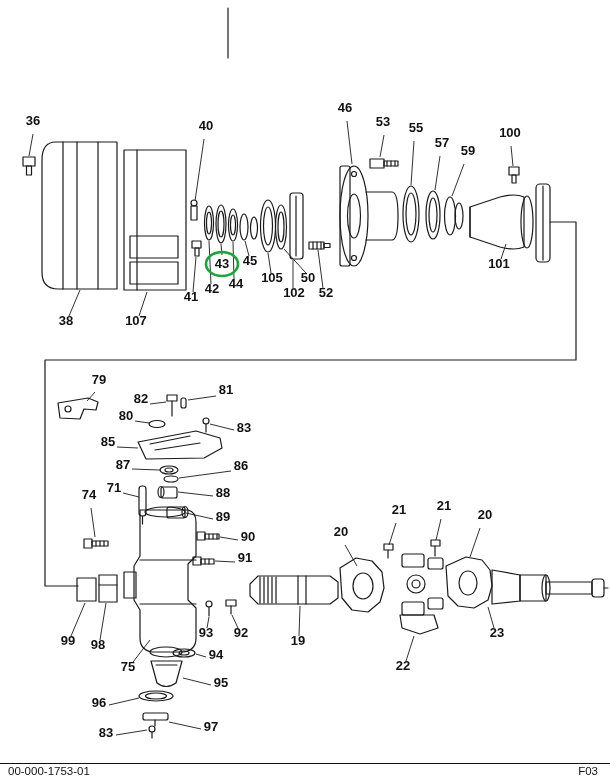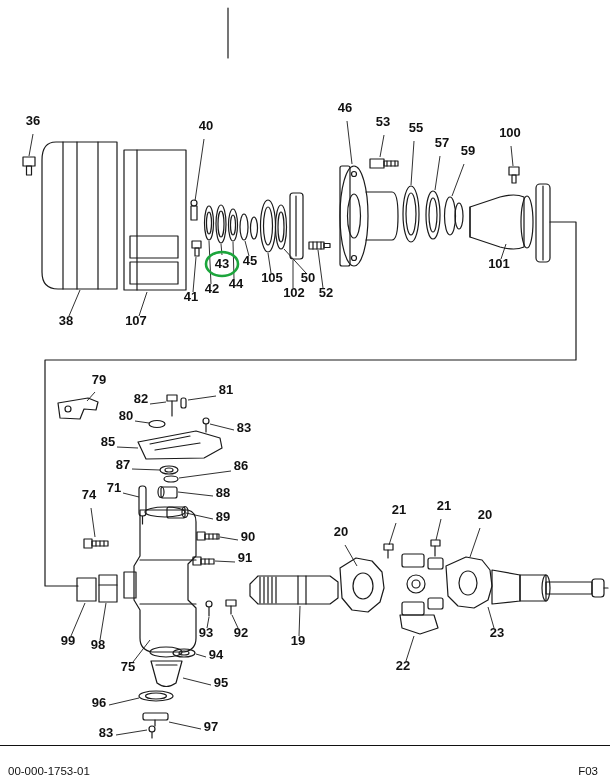--- a/index.html
+++ b/index.html
@@ -5,22 +5,22 @@
   :root { --line:#1a1a1a; --hl:#1ca53c; }
   * { margin:0; padding:0; box-sizing:border-box; }
   html,body { background:#fff; }
   body { width:610px; height:777px; font-family:"Liberation Sans", sans-serif; }
   .page { position:relative; width:610px; height:777px; background:#fff; overflow:hidden; }
   svg { display:block; }
   .draw, .draw * { stroke:var(--line); fill:none; stroke-width:1.2; stroke-linejoin:round; stroke-linecap:round; }
   .leader { stroke:var(--line); stroke-width:0.9; fill:none; }
   text.lbl { font:bold 13px "Liberation Sans", sans-serif; fill:#111; text-anchor:middle; stroke:none; }
   .highlight { fill:none; stroke:var(--hl); stroke-width:2.6; }
-  .footer { position:absolute; left:0; right:0; bottom:0; height:32px; border-top:1.5px solid #111;
-            display:flex; justify-content:space-between; align-items:flex-end;
+  .footer { position:absolute; left:0; right:0; bottom:0; height:14px; border-top:1.5px solid #111;
+            display:flex; justify-content:space-between; align-items:center;
             padding:0 12px 0 8px; font-size:11.5px; color:#111; background:#fff; }
 </style>
 </head>
 <body>
 
 <div class="page">
   <svg id="diagram" width="610" height="748" viewBox="0 0 610 748">
 
     <g class="draw">
 

